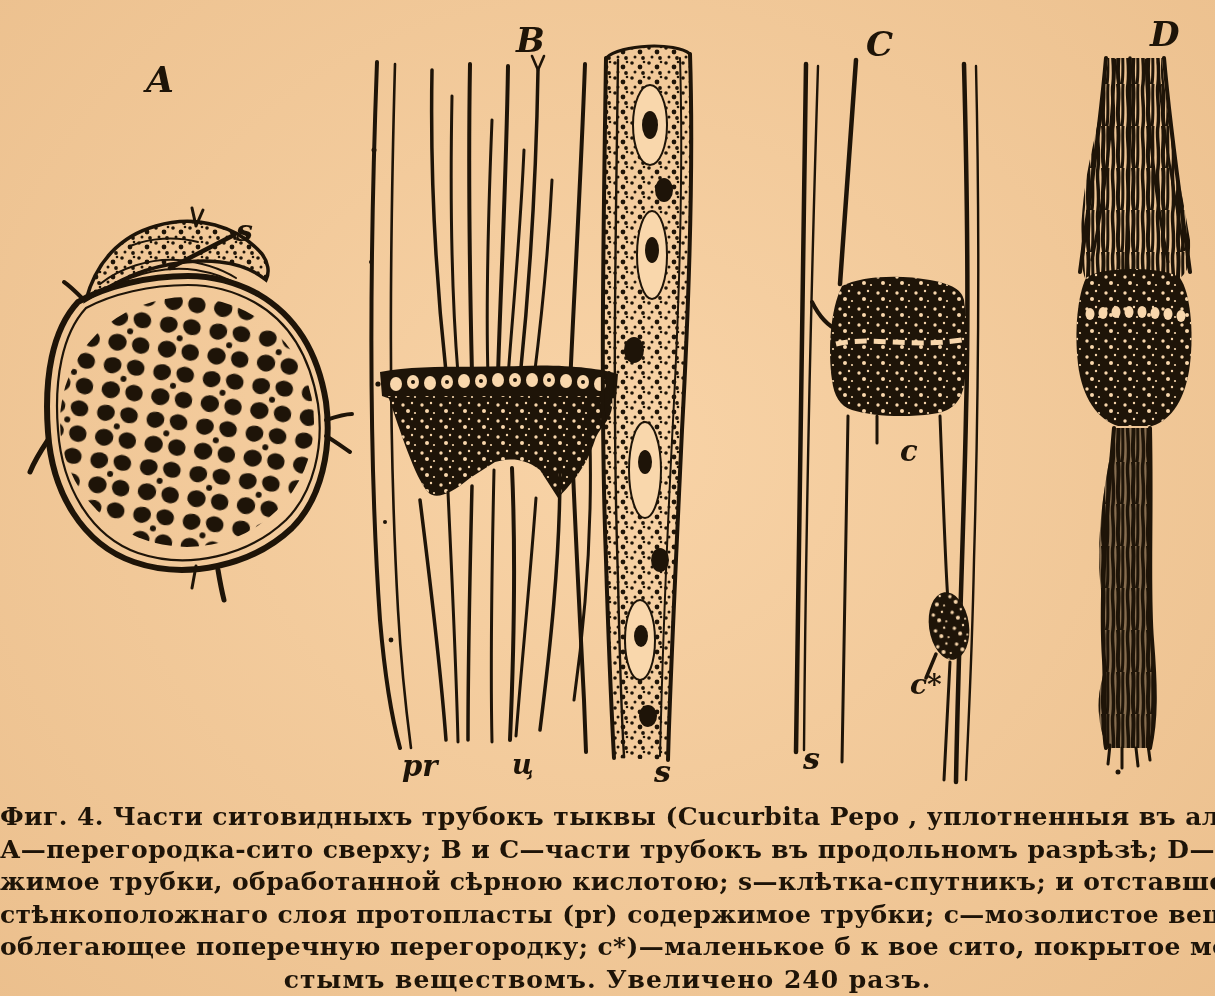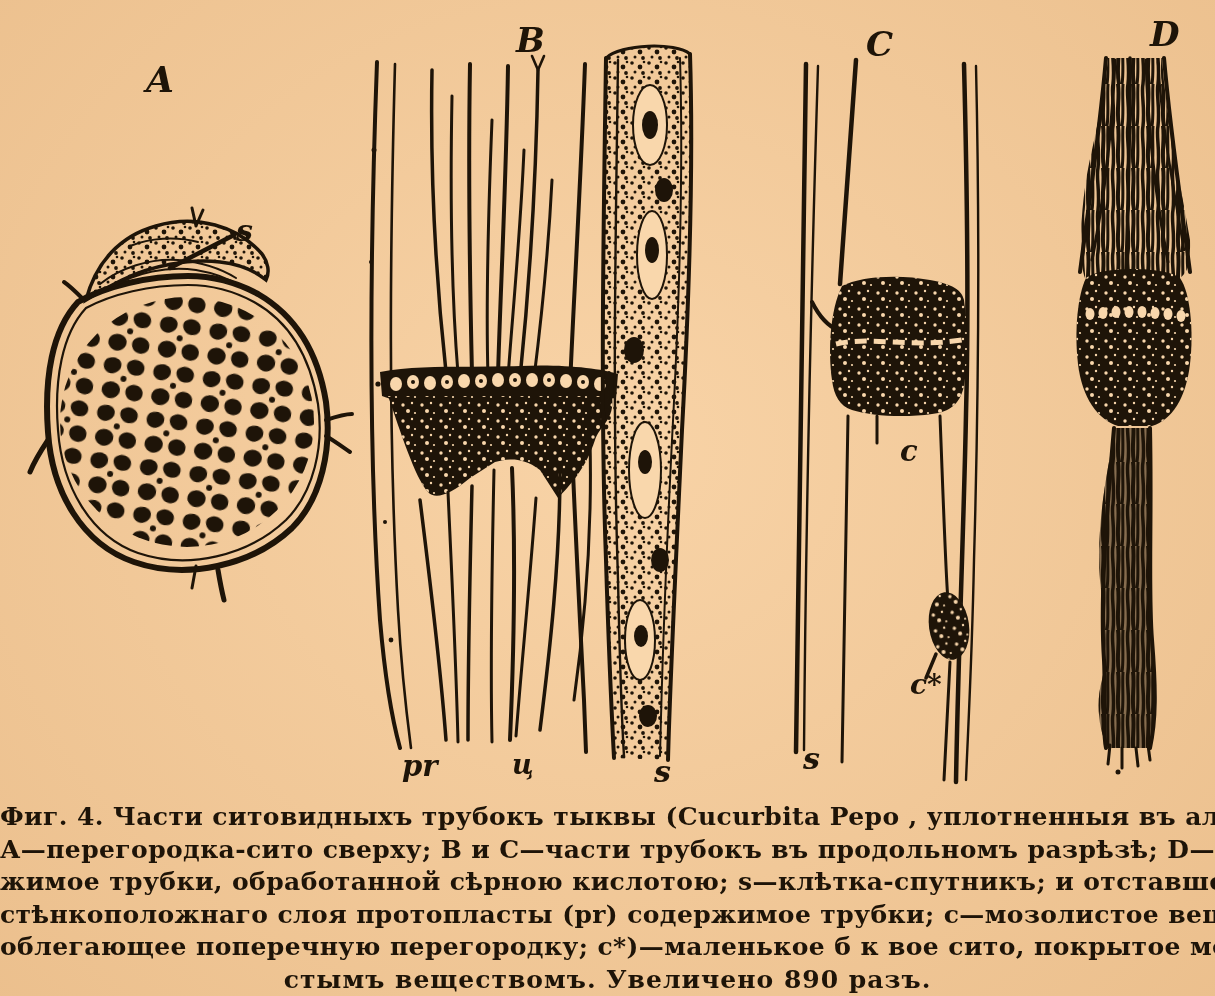--- a/index.html
+++ b/index.html
@@ -237,16 +237,16 @@
       <circle class="ink" cx="1118" cy="772" r="2.5"></circle>
     </g>
   </svg>
 
   <div class="caption">
     <div class="caption-line">Фиг. 4. Части ситовидныхъ трубокъ тыквы (Cucurbita Pepo , уплотненныя въ алкоголѣ.</div>
     <div class="caption-line">А—перегородка-сито сверху; B и C—части трубокъ въ продольномъ разрѣзѣ; D—содер-</div>
     <div class="caption-line">жимое трубки, обработанной сѣрною кислотою; s—клѣтка-спутникъ; и отставшее отъ</div>
     <div class="caption-line">стѣнкоположнаго слоя протопласты (pr) содержимое трубки; c—мозолистое вещество,</div>
     <div class="caption-line">облегающее поперечную перегородку; c*)—маленькое б к вое сито, покрытое мозоли-</div>
-    <div class="caption-line">стымъ веществомъ. Увеличено 890 разъ.</div>
+    <div class="caption-line">стымъ веществомъ. Увеличено 240 разъ.</div>
   </div>
 
 </div>
 
 </body></html>

